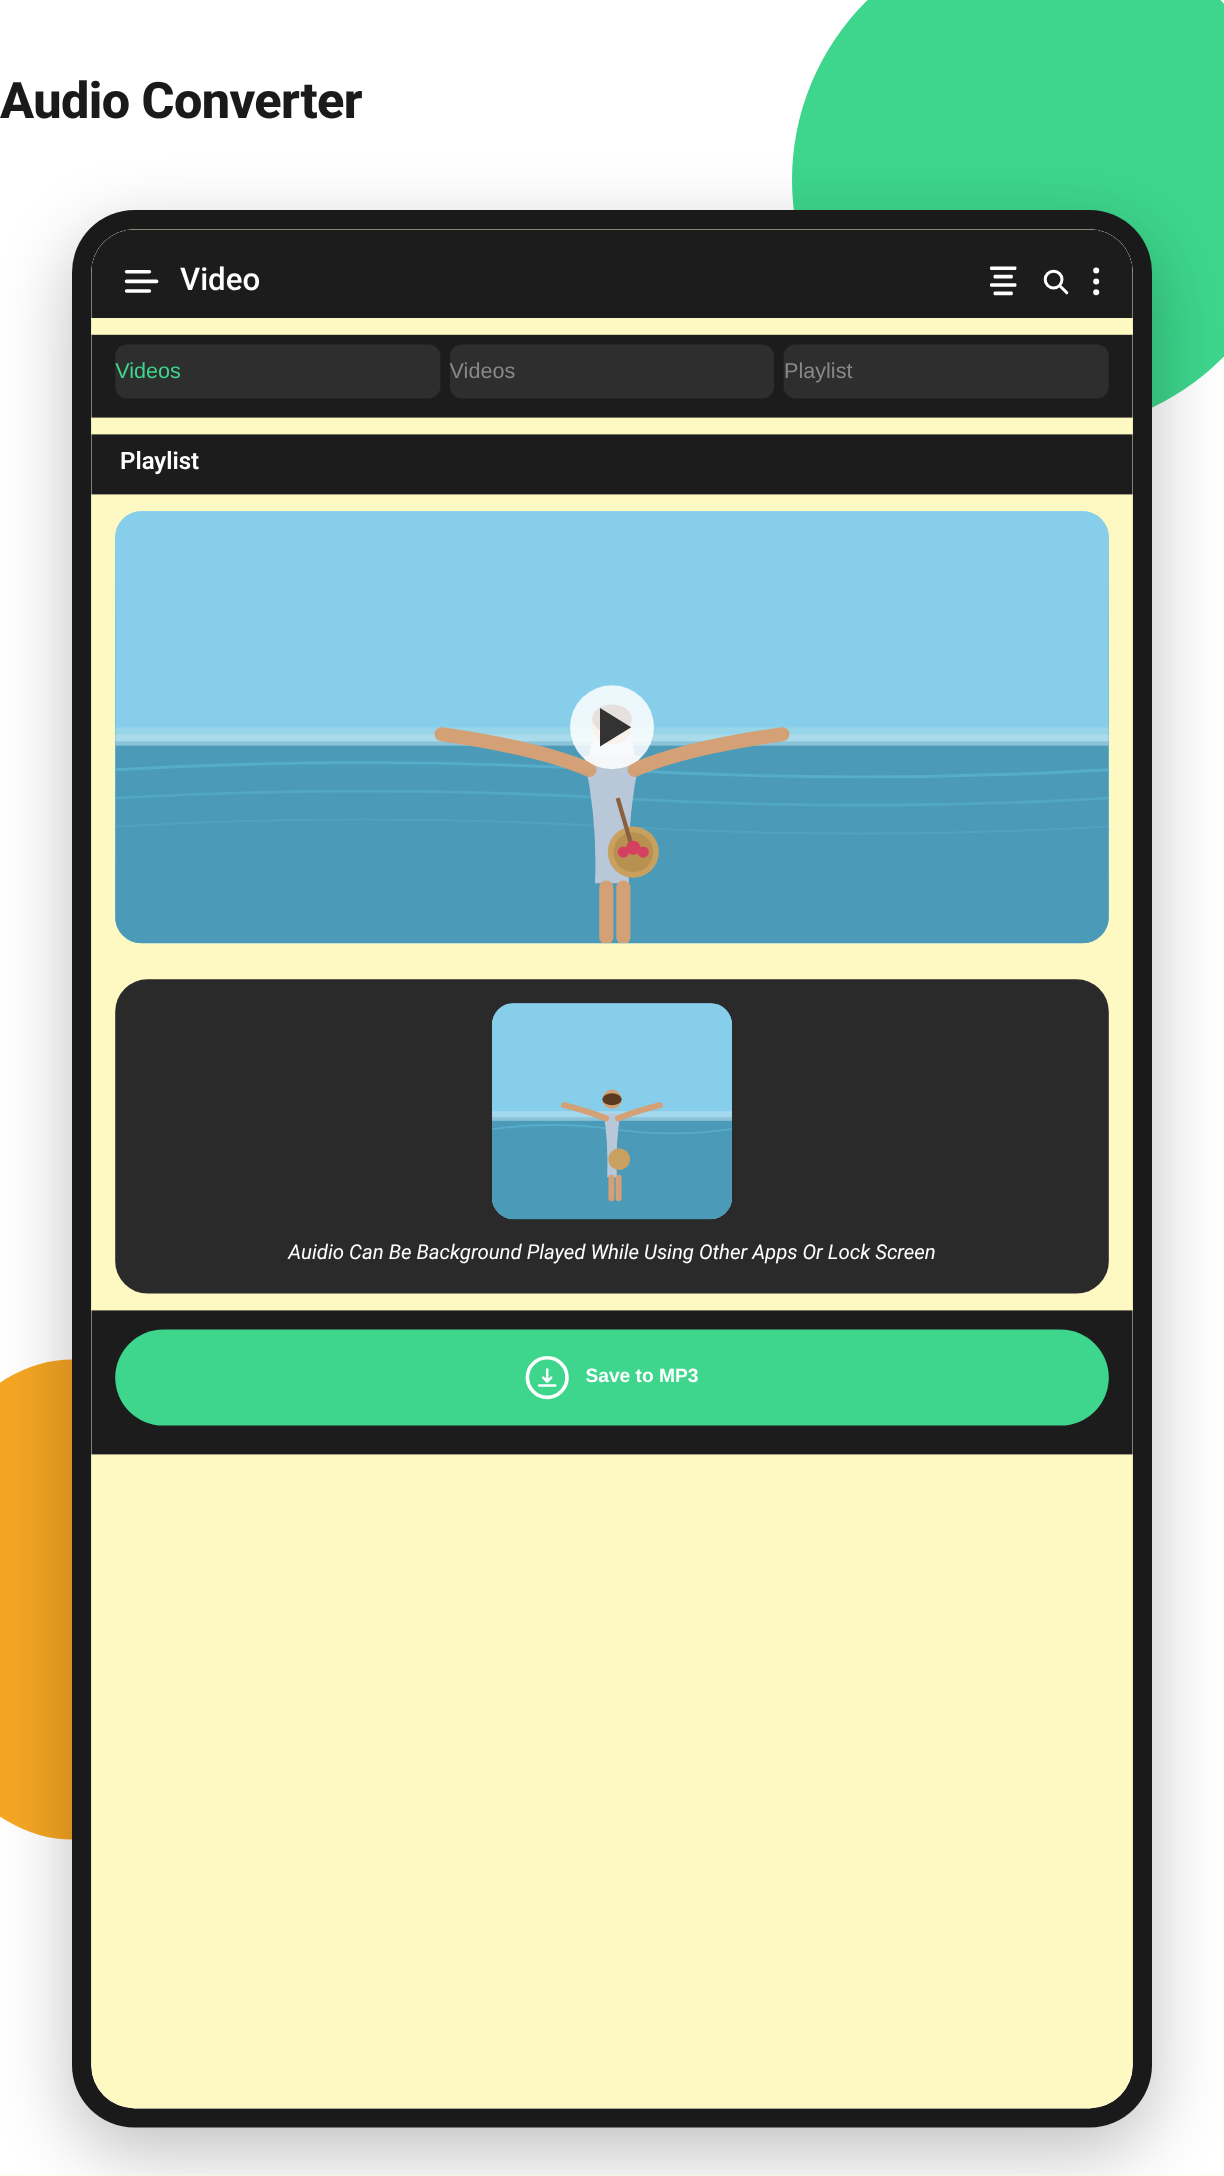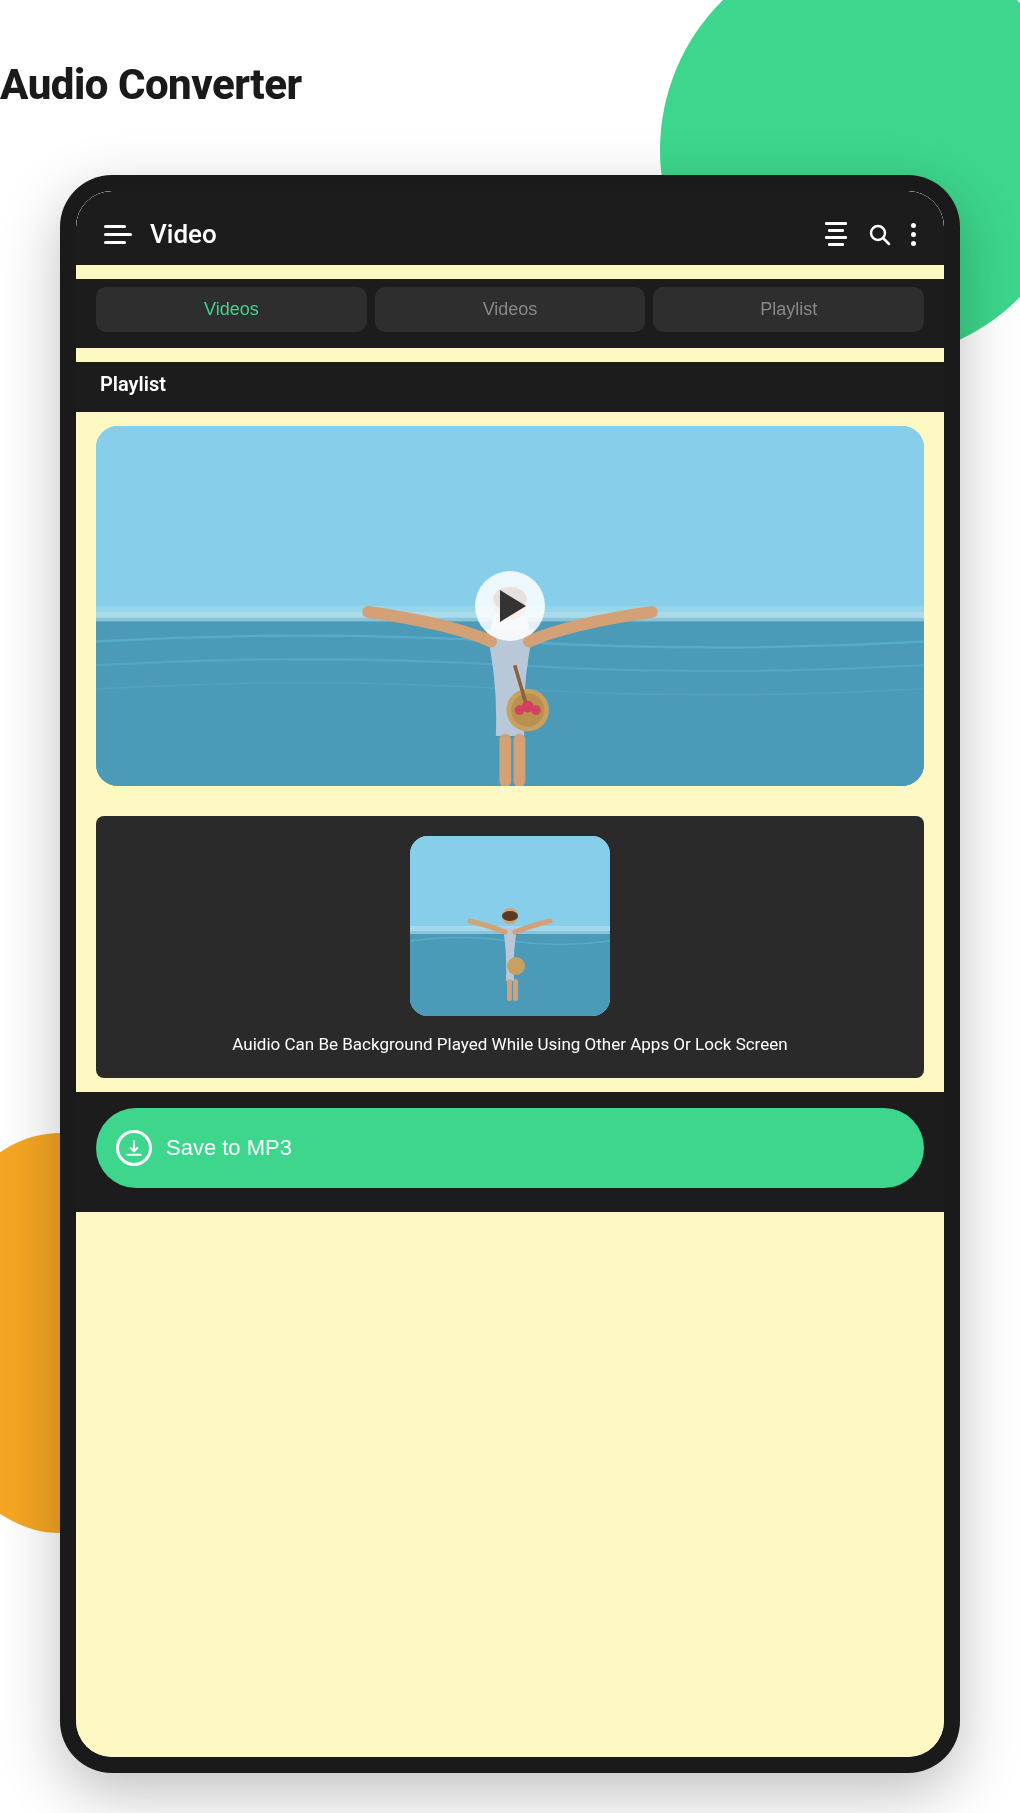--- a/index.html
+++ b/index.html
@@ -147,21 +147,21 @@
       padding: 8px 20px 16px;
       gap: 8px;
       background: #1c1c1c;
     }
 
     .tab {
       flex: 1;
       padding: 12px 0;
       border-radius: 10px;
       background: #2e2e2e;
-      text-align: center;
+      text-align: left;
       font-size: 18px;
       color: #888;
       cursor: pointer;
       border: none;
     }
 
     .tab.active {
       color: #3DD68C;
       background: #2e2e2e;
     }
@@ -218,26 +218,27 @@
       border-top: 16px solid transparent;
       border-bottom: 16px solid transparent;
       border-left: 26px solid #333;
       margin-left: 6px;
     }
 
     
     .second-video-section {
       background: #2a2a2a;
       margin: 16px 20px 0;
-      border-radius: 8px;
+      border-radius: 27px;
       padding: 20px;
       display: flex;
       flex-direction: column;
       align-items: center;
       gap: 16px;
+      font-style: italic;
     }
 
     .second-thumbnail {
       width: 200px;
       height: 180px;
       border-radius: 18px;
       overflow: hidden;
       background: linear-gradient(180deg, #87CEEB 0%, #5BA8C4 40%, #4A9AB8 70%, #2d7a96 100%);
       position: relative;
     }
@@ -257,24 +258,25 @@
     }
 
     .save-btn {
       width: 100%;
       background: #3DD68C;
       border: none;
       border-radius: 50px;
       padding: 22px 20px;
       display: flex;
       align-items: center;
+      justify-content: center;
       gap: 14px;
       cursor: pointer;
-      font-size: 22px;
-      font-weight: 400;
+      font-size: 16px;
+      font-weight: 700;
       color: white;
     }
 
     .save-icon {
       width: 36px;
       height: 36px;
       border: 3px solid white;
       border-radius: 50%;
       display: flex;
       align-items: center;

